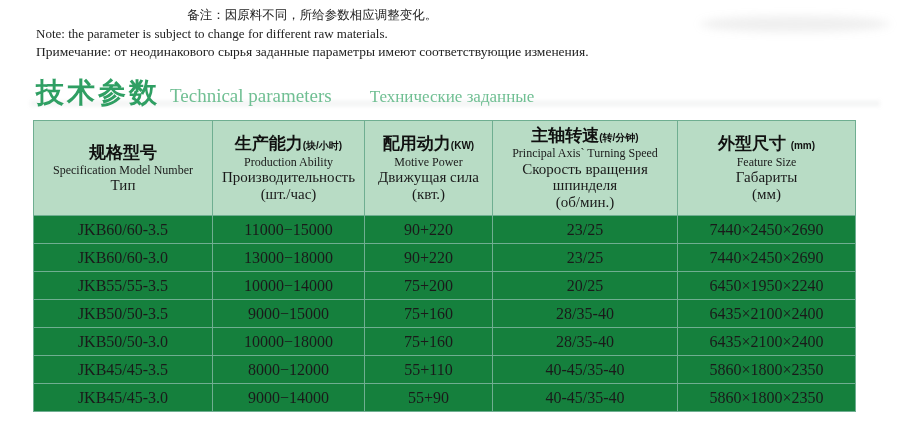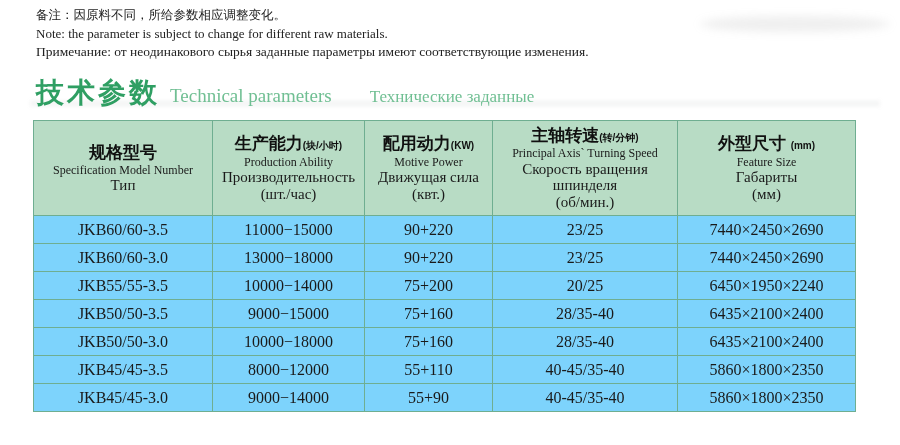--- a/index.html
+++ b/index.html
@@ -1,31 +1,31 @@
 <!DOCTYPE html>
 <html><head>
 <meta charset="utf-8">
 <style>
   * { margin:0; padding:0; box-sizing:border-box; }
   html,body { width:900px; height:445px; background:#ffffff; overflow:hidden; }
   body { position:relative; font-family:"Liberation Serif", serif; color:#1c1c1c; }
 
   .notes { position:absolute; left:36px; top:7px; font-size:13px; line-height:1.4; color:#222; }
-  .notes .zh { font-family:"Liberation Sans", sans-serif; font-size:12.5px; }
+  .notes .zh { font-family:"Liberation Sans", sans-serif; font-size:12.5px;text-align:center; }
   .notes .ru { font-size:13.5px; }
 
   .title-bar { position:absolute; left:36px; top:74px; display:flex; align-items:baseline; white-space:nowrap; }
   .title-zh { font-family:"Liberation Sans", sans-serif; font-weight:bold; font-size:28px; letter-spacing:3px; color:#2f9f63; }
   .title-en { font-size:19px; color:#70bf93; margin-left:10px; }
   .title-ru { font-size:17px; color:#70bf93; margin-left:38px; }
 
   table.spec { position:absolute; left:33px; top:120px; border-collapse:collapse; table-layout:fixed; width:822px; }
   table.spec th, table.spec td { border:1px solid #6fae91; text-align:center; vertical-align:middle; }
   thead th { background:#b8dcc5; height:86px; padding:4px 2px; font-weight:normal; }
-  tbody td { height:28px; font-size:16px; color:#1a1a1a; background:#7dd3fc; padding:0 2px; white-space:nowrap; }
+  tbody td { height:28px; font-size:16px; color:#1a1a1a; background:#15803d; padding:0 2px; white-space:nowrap; }
 
   .h-zh { font-family:"Liberation Sans", sans-serif; font-weight:bold; font-size:17px; color:#101010; line-height:1.25; }
   .h-zh .unit { font-size:10px; letter-spacing:0; }
   .h-en { font-size:12px; line-height:1.2; color:#1a1a1a; }
   .h-ru { font-size:15px; line-height:1.12; color:#1a1a1a; }
 
   
   .smudge-top { position:absolute; left:700px; top:16px; width:190px; height:16px; border-radius:50%;
     background:rgba(140,145,142,0.14); filter:blur(4px); }
   .smudge-band { position:absolute; left:30px; top:101px; width:850px; height:5px;

